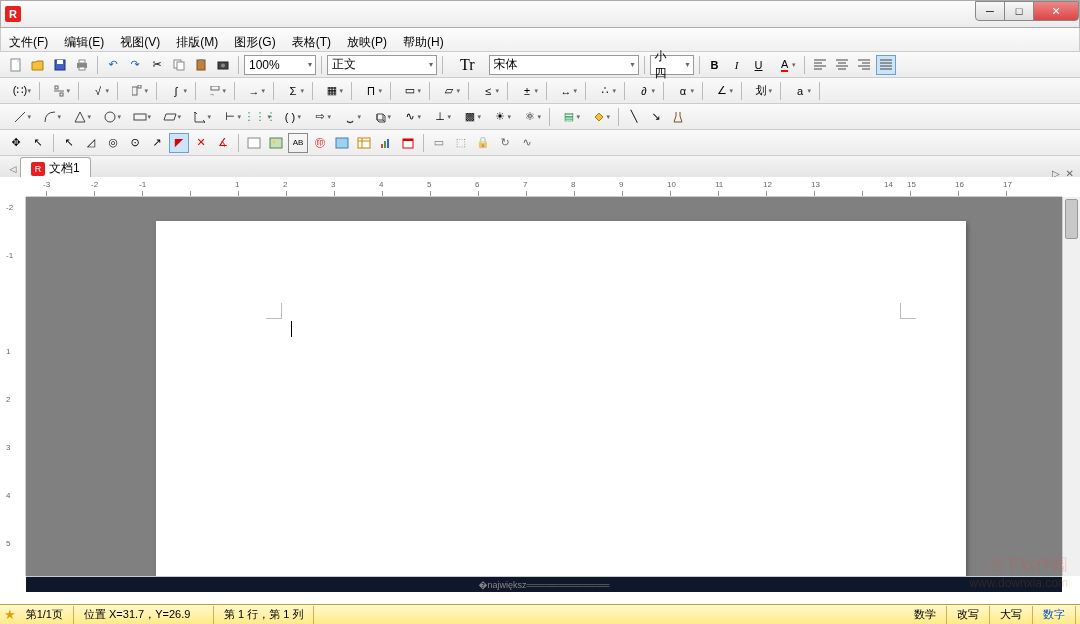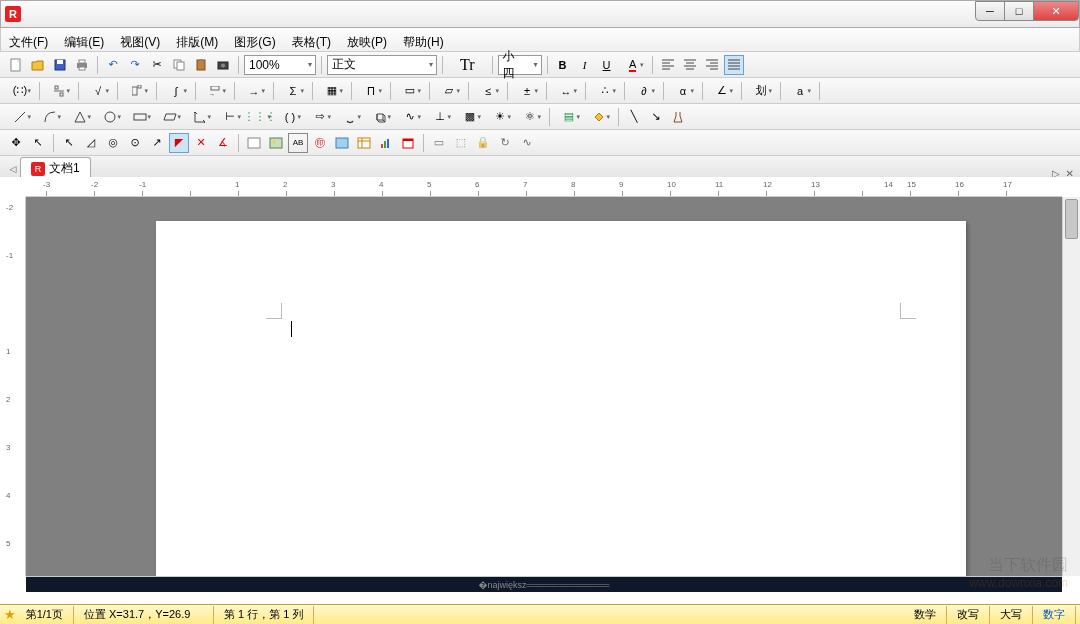--- a/index.html
+++ b/index.html
@@ -120,20 +120,23 @@
   <div class="sep"></div>
   <div class="combo" style="width:72px">
       <span>100%</span>
     </div>
   <div class="sep"></div>
   <div class="combo" style="width:110px">
       <span>正文</span>
     </div>
   <div class="sep"></div>
   <span style="font-size:16px;font-family:serif;margin:0 12px">Tr</span>
+  <div class="combo" style="width:150px">
+      <span>宋体</span>
+    </div>
   <div class="sep"></div>
   <div class="combo" style="width:44px">
       <span>小四</span>
     </div>
   <div class="sep"></div>
   <div class="tbtn" style="font-weight:bold">B</div>
   <div class="tbtn" style="font-style:italic;font-family:serif">I</div>
   <div class="tbtn" style="text-decoration:underline">U</div>
   <div class="tbtn drop">
       <span style="border-bottom:2px solid red">A</span>
@@ -439,15 +442,15 @@
   <div class="cell">第 1 行，第 1 列</div>
   <div class="right">
     <div class="cell">数学</div>
     <div class="cell">改写</div>
     <div class="cell">大写</div>
     <div class="cell" style="color:#0050c0">数字</div>
   </div>
 </div>
 
 <div style="position:absolute;right:12px;bottom:34px;opacity:.22;text-align:right;pointer-events:none">
-  <div style="font-size:16px;color:#404040">当下软件园</div>
+  <div style="font-size:16px;color:#ef4444">当下软件园</div>
   <div style="font-size:12px;color:#a16207">www.downxia.com</div>
 </div>
 
 </body></html>

